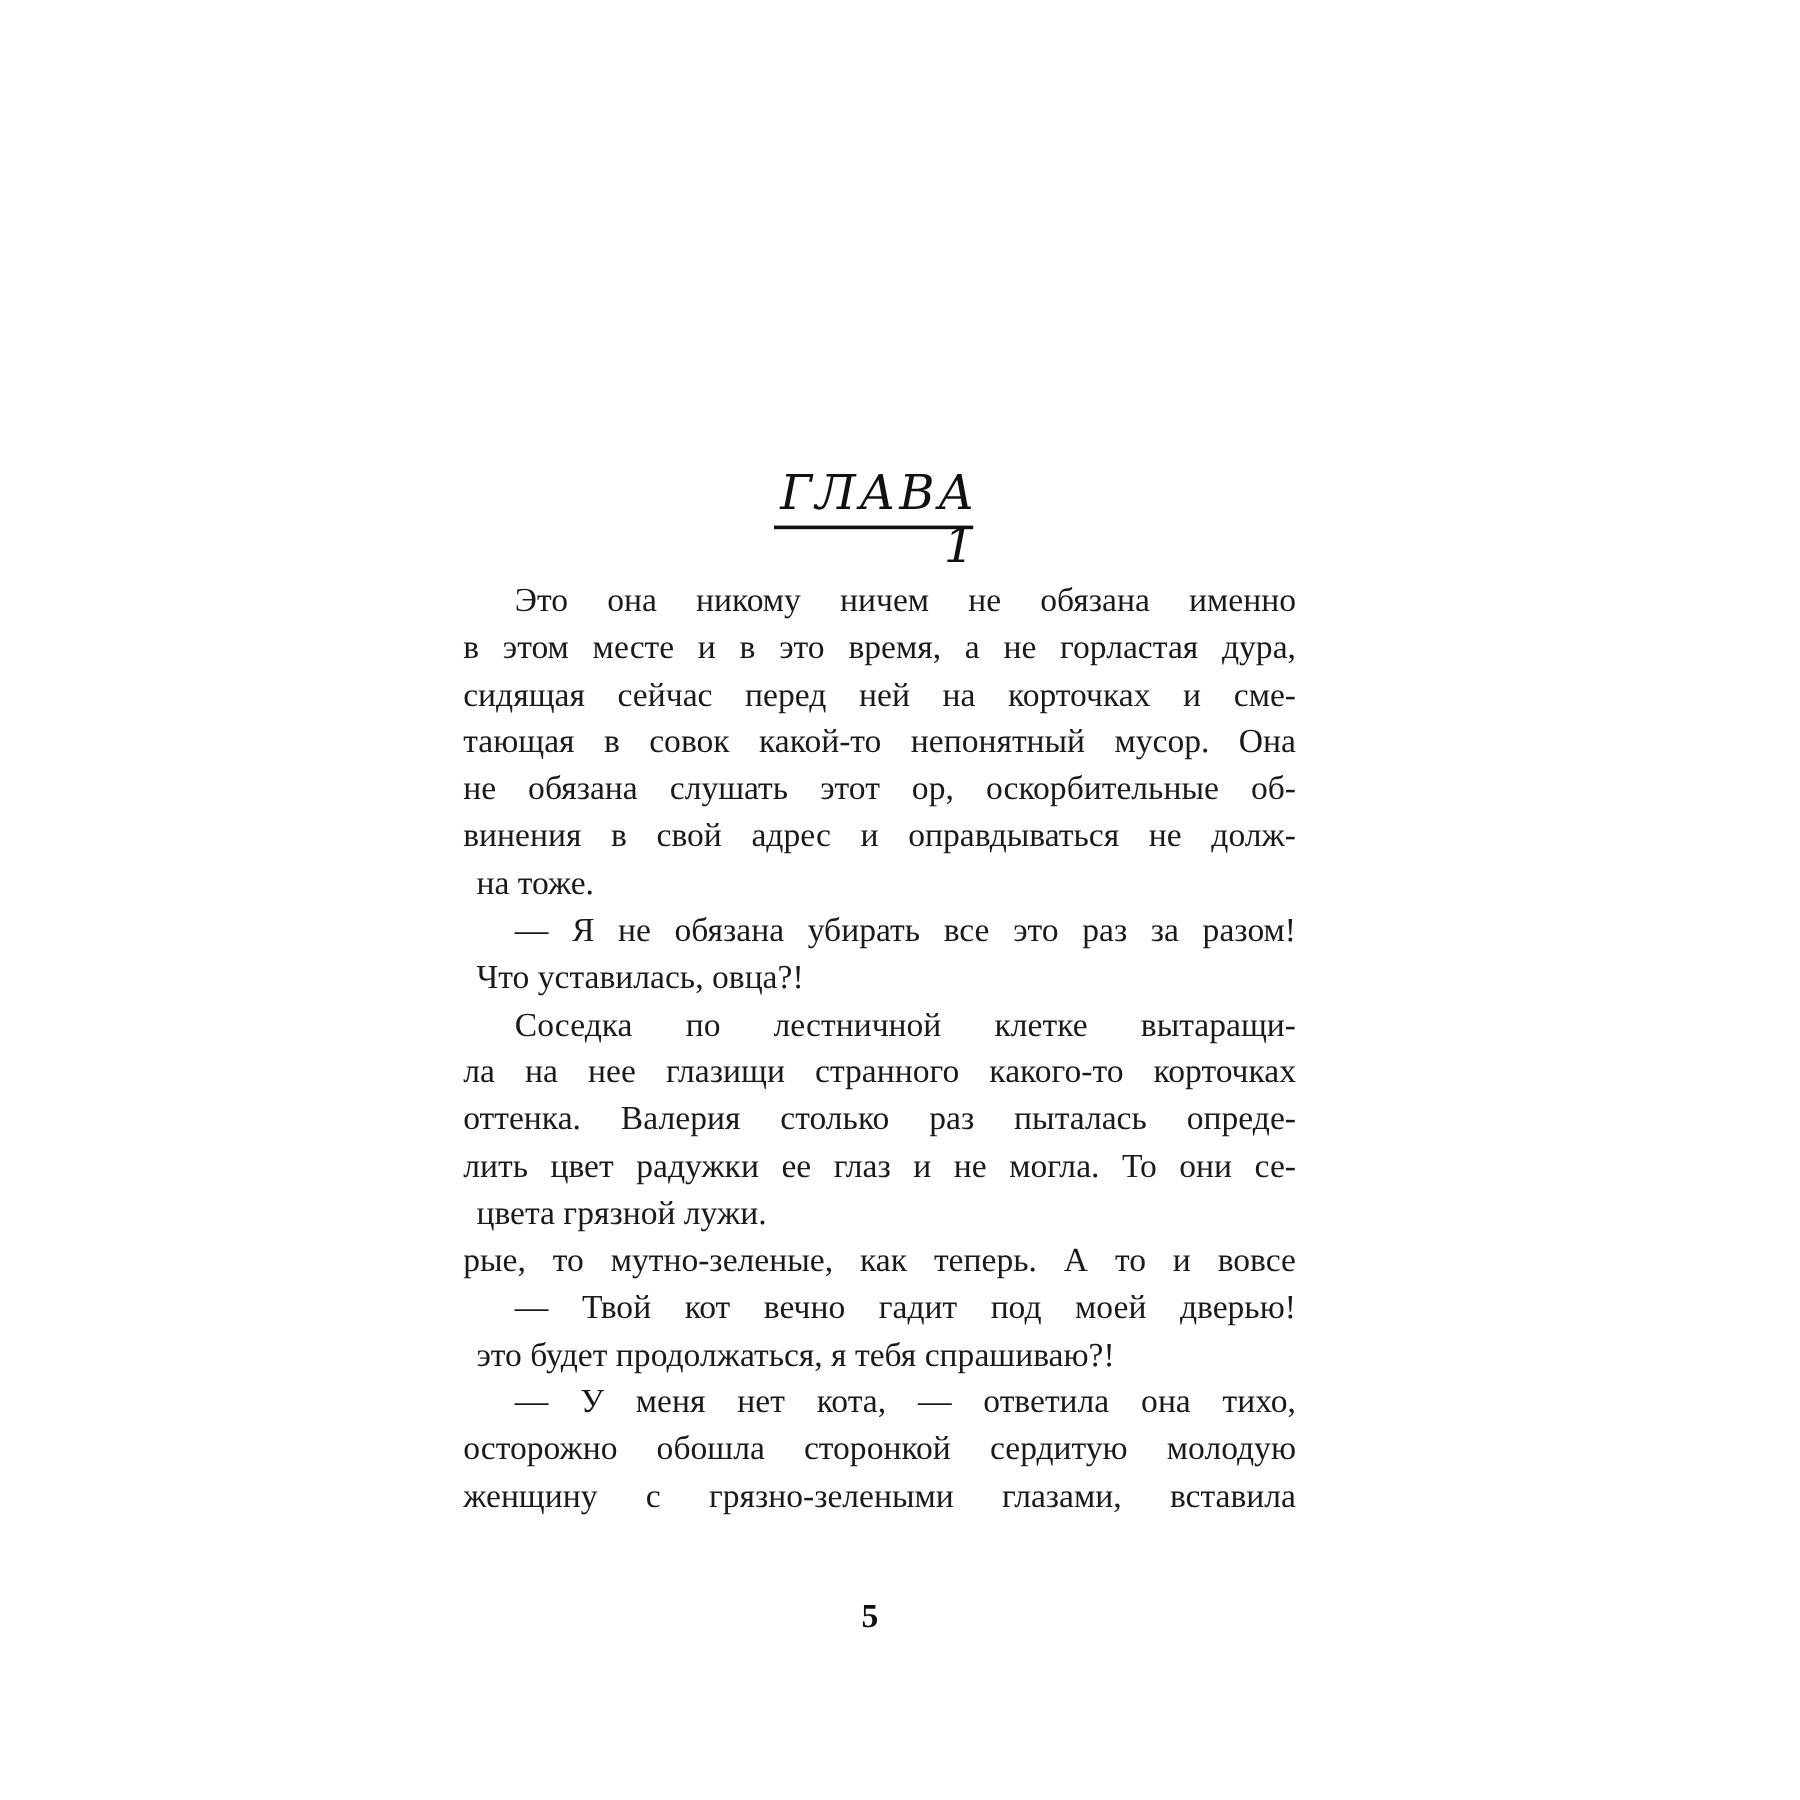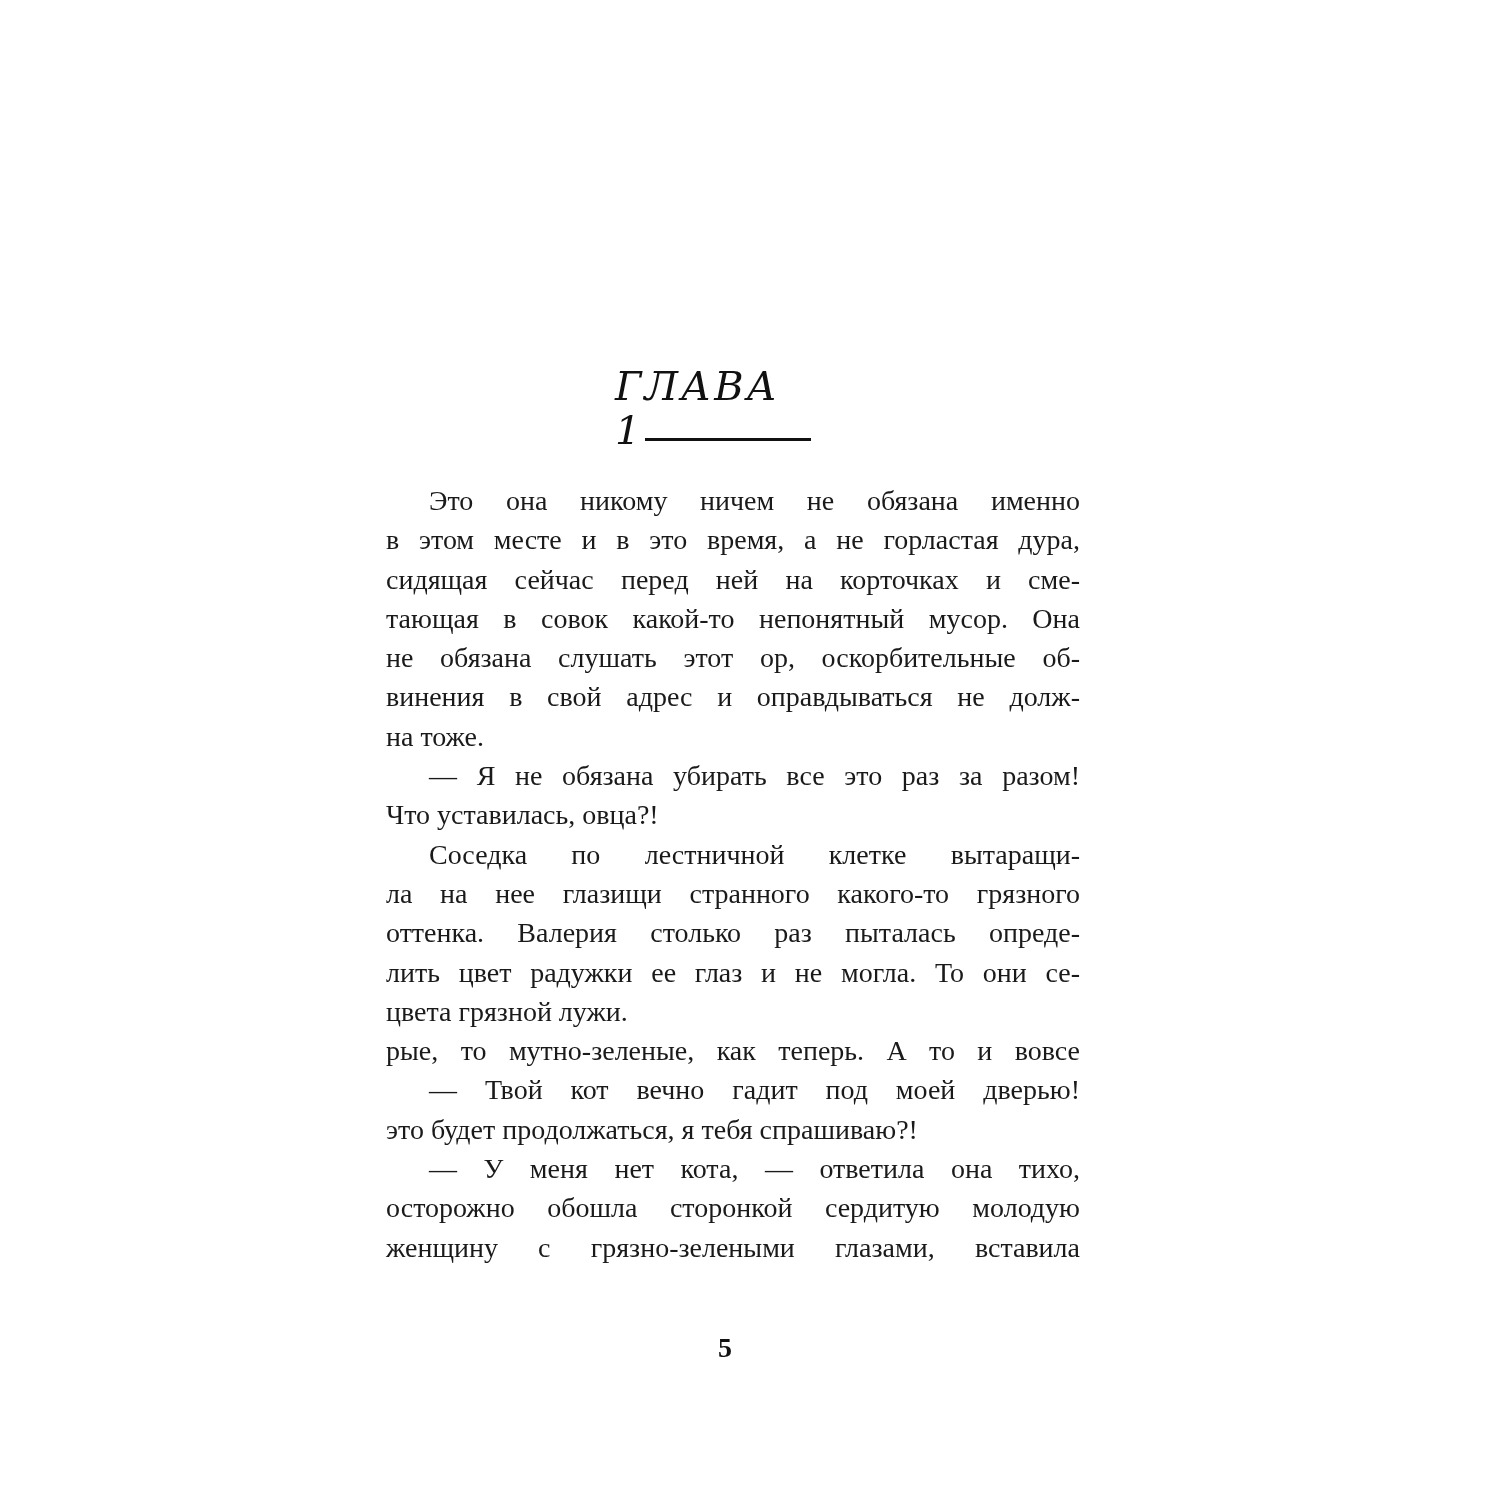--- a/index.html
+++ b/index.html
@@ -15,23 +15,23 @@
       color: #1a1a1a;
     }
     .page {
       position: absolute;
       left: 0; top: 0;
       width: 1500px; height: 1500px;
     }
     .chapter-title {
       position: absolute;
       left: 615px;
-      top: 364px;
+      top: 389px;
       width: 200px;
-      text-align: left;
+      text-align: right;
       font-family: "DejaVu Serif", serif;
       font-style: italic;
       font-size: 40px;
       letter-spacing: 3px;
       line-height: 44px;
       color: #111;
     }
     .chapter-rule {
       position: absolute;
       left: 645px;
@@ -52,20 +52,21 @@
     }
     .line {
       display: block;
       white-space: nowrap;
       text-align: justify;
       text-align-last: justify;
       height: 39.3px;
     }
     .line.last {
       text-align-last: left;
+      margin-left: 11px;
     }
     .line.indent {
       padding-left: 43px;
     }
     .page-number {
       position: absolute;
       left: 700px;
       top: 1332px;
       width: 50px;
       text-align: center;
@@ -86,21 +87,21 @@
       <span class="line indent">Это она никому ничем не обязана именно</span>
       <span class="line">в этом месте и в это время, а не горластая дура,</span>
       <span class="line">сидящая сейчас перед ней на корточках и сме-</span>
       <span class="line">тающая в совок какой-то непонятный мусор. Она</span>
       <span class="line">не обязана слушать этот ор, оскорбительные об-</span>
       <span class="line">винения в свой адрес и оправдываться не долж-</span>
       <span class="line last">на тоже.</span>
       <span class="line indent">— Я не обязана убирать все это раз за разом!</span>
       <span class="line last">Что уставилась, овца?!</span>
       <span class="line indent">Соседка по лестничной клетке вытаращи-</span>
-      <span class="line">ла на нее глазищи странного какого-то грязного</span>
+      <span class="line">ла на нее глазищи странного какого-то корточках</span>
       <span class="line">оттенка. Валерия столько раз пыталась опреде-</span>
       <span class="line">лить цвет радужки ее глаз и не могла. То они се-</span>
       <span class="line last">цвета грязной лужи.</span>
       <span class="line">рые, то мутно-зеленые, как теперь. А то и вовсе</span>
       <span class="line indent">— Твой кот вечно гадит под моей дверью!</span>
       <span class="line last">это будет продолжаться, я тебя спрашиваю?!</span>
       <span class="line indent">— У меня нет кота, — ответила она тихо,</span>
       <span class="line">осторожно обошла сторонкой сердитую молодую</span>
       <span class="line">женщину с грязно-зелеными глазами, вставила</span>
     </div>

